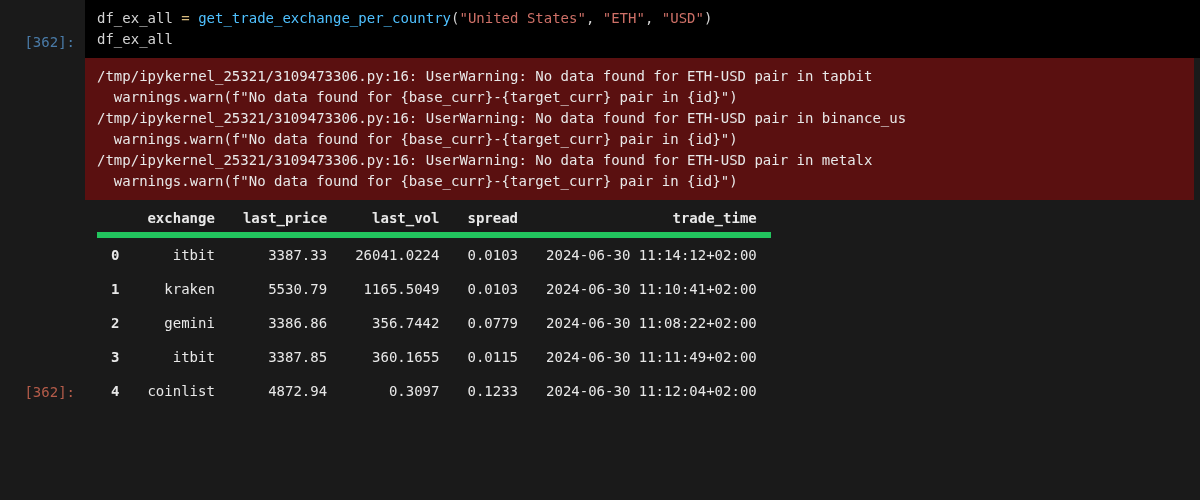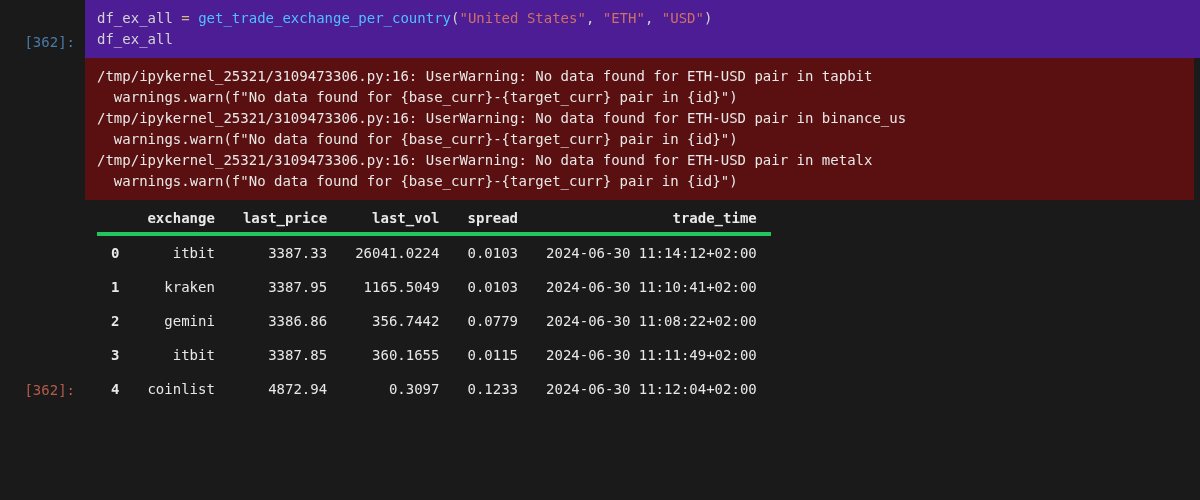--- a/index.html
+++ b/index.html
@@ -24,21 +24,21 @@
     text-align: right;
     padding: 8px 10px 8px 0;
     font-weight: normal;
     user-select: none;
   }
   .prompt-out {
     color: #b55c4a;
   }
   .code-area {
     flex: 1;
-    background: #4c1d95;
+    background: #000000;
     padding: 8px 12px;
     line-height: 1.5;
     white-space: pre;
     border-radius: 0;
   }
   .tok-var { color: #d4d4d4; }
   .tok-op { color: #d7ba7d; }
   .tok-fn { color: #4fc1ff; }
   .tok-paren { color: #d4d4d4; }
   .tok-str { color: #ce7067; }
@@ -59,21 +59,21 @@
   table.df {
     border-collapse: collapse;
     font-size: 14px;
     font-family: 'Menlo', 'Monaco', 'Consolas', monospace;
   }
   table.df th {
     text-align: right;
     padding: 6px 14px;
     font-weight: bold;
     color: #e8e8e8;
-    border-bottom: 4px solid #22c55e;
+    border-bottom: 6px solid #22c55e;
   }
   table.df td {
     text-align: right;
     padding: 9px 14px;
     color: #e8e8e8;
   }
   table.df td.idx, table.df th.idx {
     font-weight: bold;
   }
 </style>
@@ -115,21 +115,21 @@
           <td class="idx">0</td>
           <td>itbit</td>
           <td>3387.33</td>
           <td>26041.0224</td>
           <td>0.0103</td>
           <td>2024-06-30 11:14:12+02:00</td>
         </tr>
         <tr>
           <td class="idx">1</td>
           <td>kraken</td>
-          <td>3387.95</td>
+          <td>5530.79</td>
           <td>1165.5049</td>
           <td>0.0103</td>
           <td>2024-06-30 11:10:41+02:00</td>
         </tr>
         <tr>
           <td class="idx">2</td>
           <td>gemini</td>
           <td>3386.86</td>
           <td>356.7442</td>
           <td>0.0779</td>

